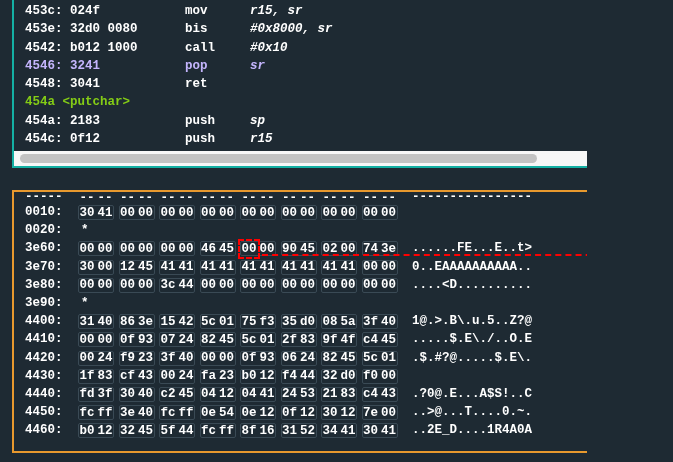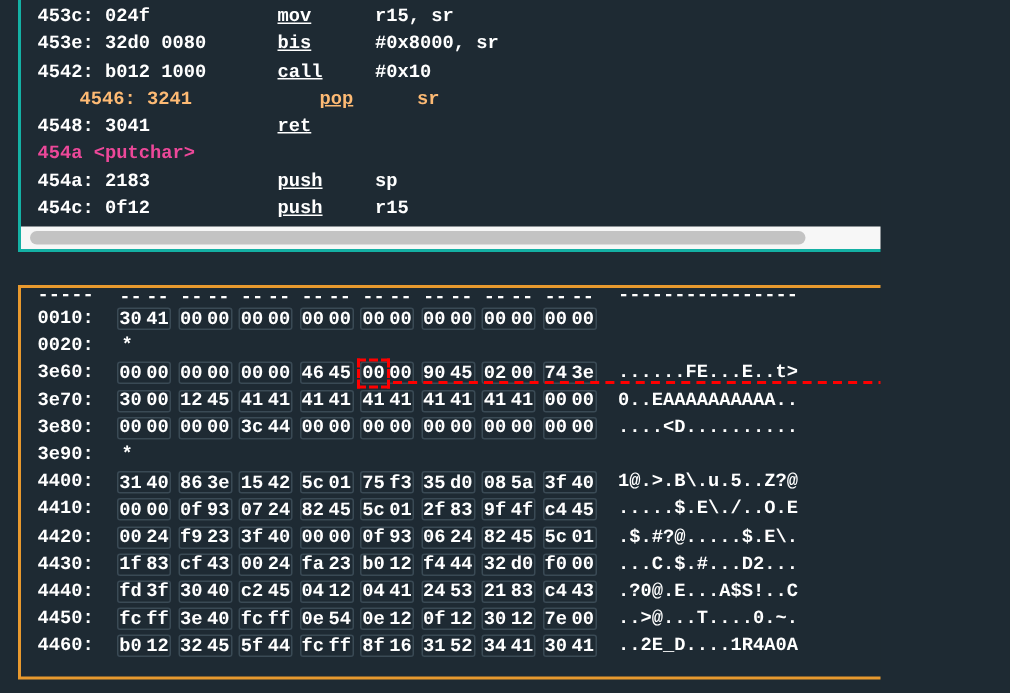--- a/index.html
+++ b/index.html
@@ -13,24 +13,24 @@
   .panel{position:absolute;background:#1e2a33;box-sizing:border-box;}
   .panel-top{left:12px;top:-4px;width:650px;height:172px;border:2px solid #14b0a4;}
   .panel-bottom{left:12px;top:190px;width:650px;height:263px;border:2px solid #e8992e;}
 
   
   .disasm{position:absolute;left:0;top:0;right:15px;bottom:15px;overflow:hidden;padding-top:6px;}
   .drow{position:relative;height:18.3px;cursor:pointer;}
   .drow span{position:absolute;top:0;white-space:pre;}
   .d-addr{left:11px;}
   .d-bytes{left:56px;}
-  .d-mnem{left:171px;text-decoration:underline;}
-  .d-ops{left:236px;}
-  .drow.hl span{color:#fdba74;margin-left:28px;}
-  .drow.fn-label{color:#ec4899;cursor:default;}
+  .d-mnem{left:171px;}
+  .d-ops{left:236px;font-style:italic;}
+  .drow.hl span{color:#c4b5fd;}
+  .drow.fn-label{color:#84cc16;cursor:default;}
   .drow.fn-label span{left:11px;}
 
   
   .vscroll{position:absolute;top:0;right:0;width:15px;bottom:15px;background:#f7f7f7;}
   .hscroll{position:absolute;left:0;right:15px;bottom:0;height:15px;background:#f7f7f7;}
   .hthumb{position:absolute;left:6px;top:3px;height:9px;width:82%;background:#c3c3c3;border-radius:5px;}
   .corner{position:absolute;right:0;bottom:0;width:15px;height:15px;background:#f7f7f7;}
   .grip{position:absolute;right:2px;bottom:2px;width:10px;height:10px;
         background:repeating-linear-gradient(-45deg,transparent 0 2px,#9a9a9a 2px 3px);}
 
@@ -248,21 +248,20 @@
           <div class="m-words">
             <span class="mcell"><span>1f</span><span>83</span></span>
             <span class="mcell"><span>cf</span><span>43</span></span>
             <span class="mcell"><span>00</span><span>24</span></span>
             <span class="mcell"><span>fa</span><span>23</span></span>
             <span class="mcell"><span>b0</span><span>12</span></span>
             <span class="mcell"><span>f4</span><span>44</span></span>
             <span class="mcell"><span>32</span><span>d0</span></span>
             <span class="mcell"><span>f0</span><span>00</span></span>
           </div>
-          <span class="m-ascii">...C.$.#...D2...</span>
         </div>
         <div class="mrow">
           <span class="m-addr">4440:</span>
           <div class="m-words">
             <span class="mcell"><span>fd</span><span>3f</span></span>
             <span class="mcell"><span>30</span><span>40</span></span>
             <span class="mcell"><span>c2</span><span>45</span></span>
             <span class="mcell"><span>04</span><span>12</span></span>
             <span class="mcell"><span>04</span><span>41</span></span>
             <span class="mcell"><span>24</span><span>53</span></span>

